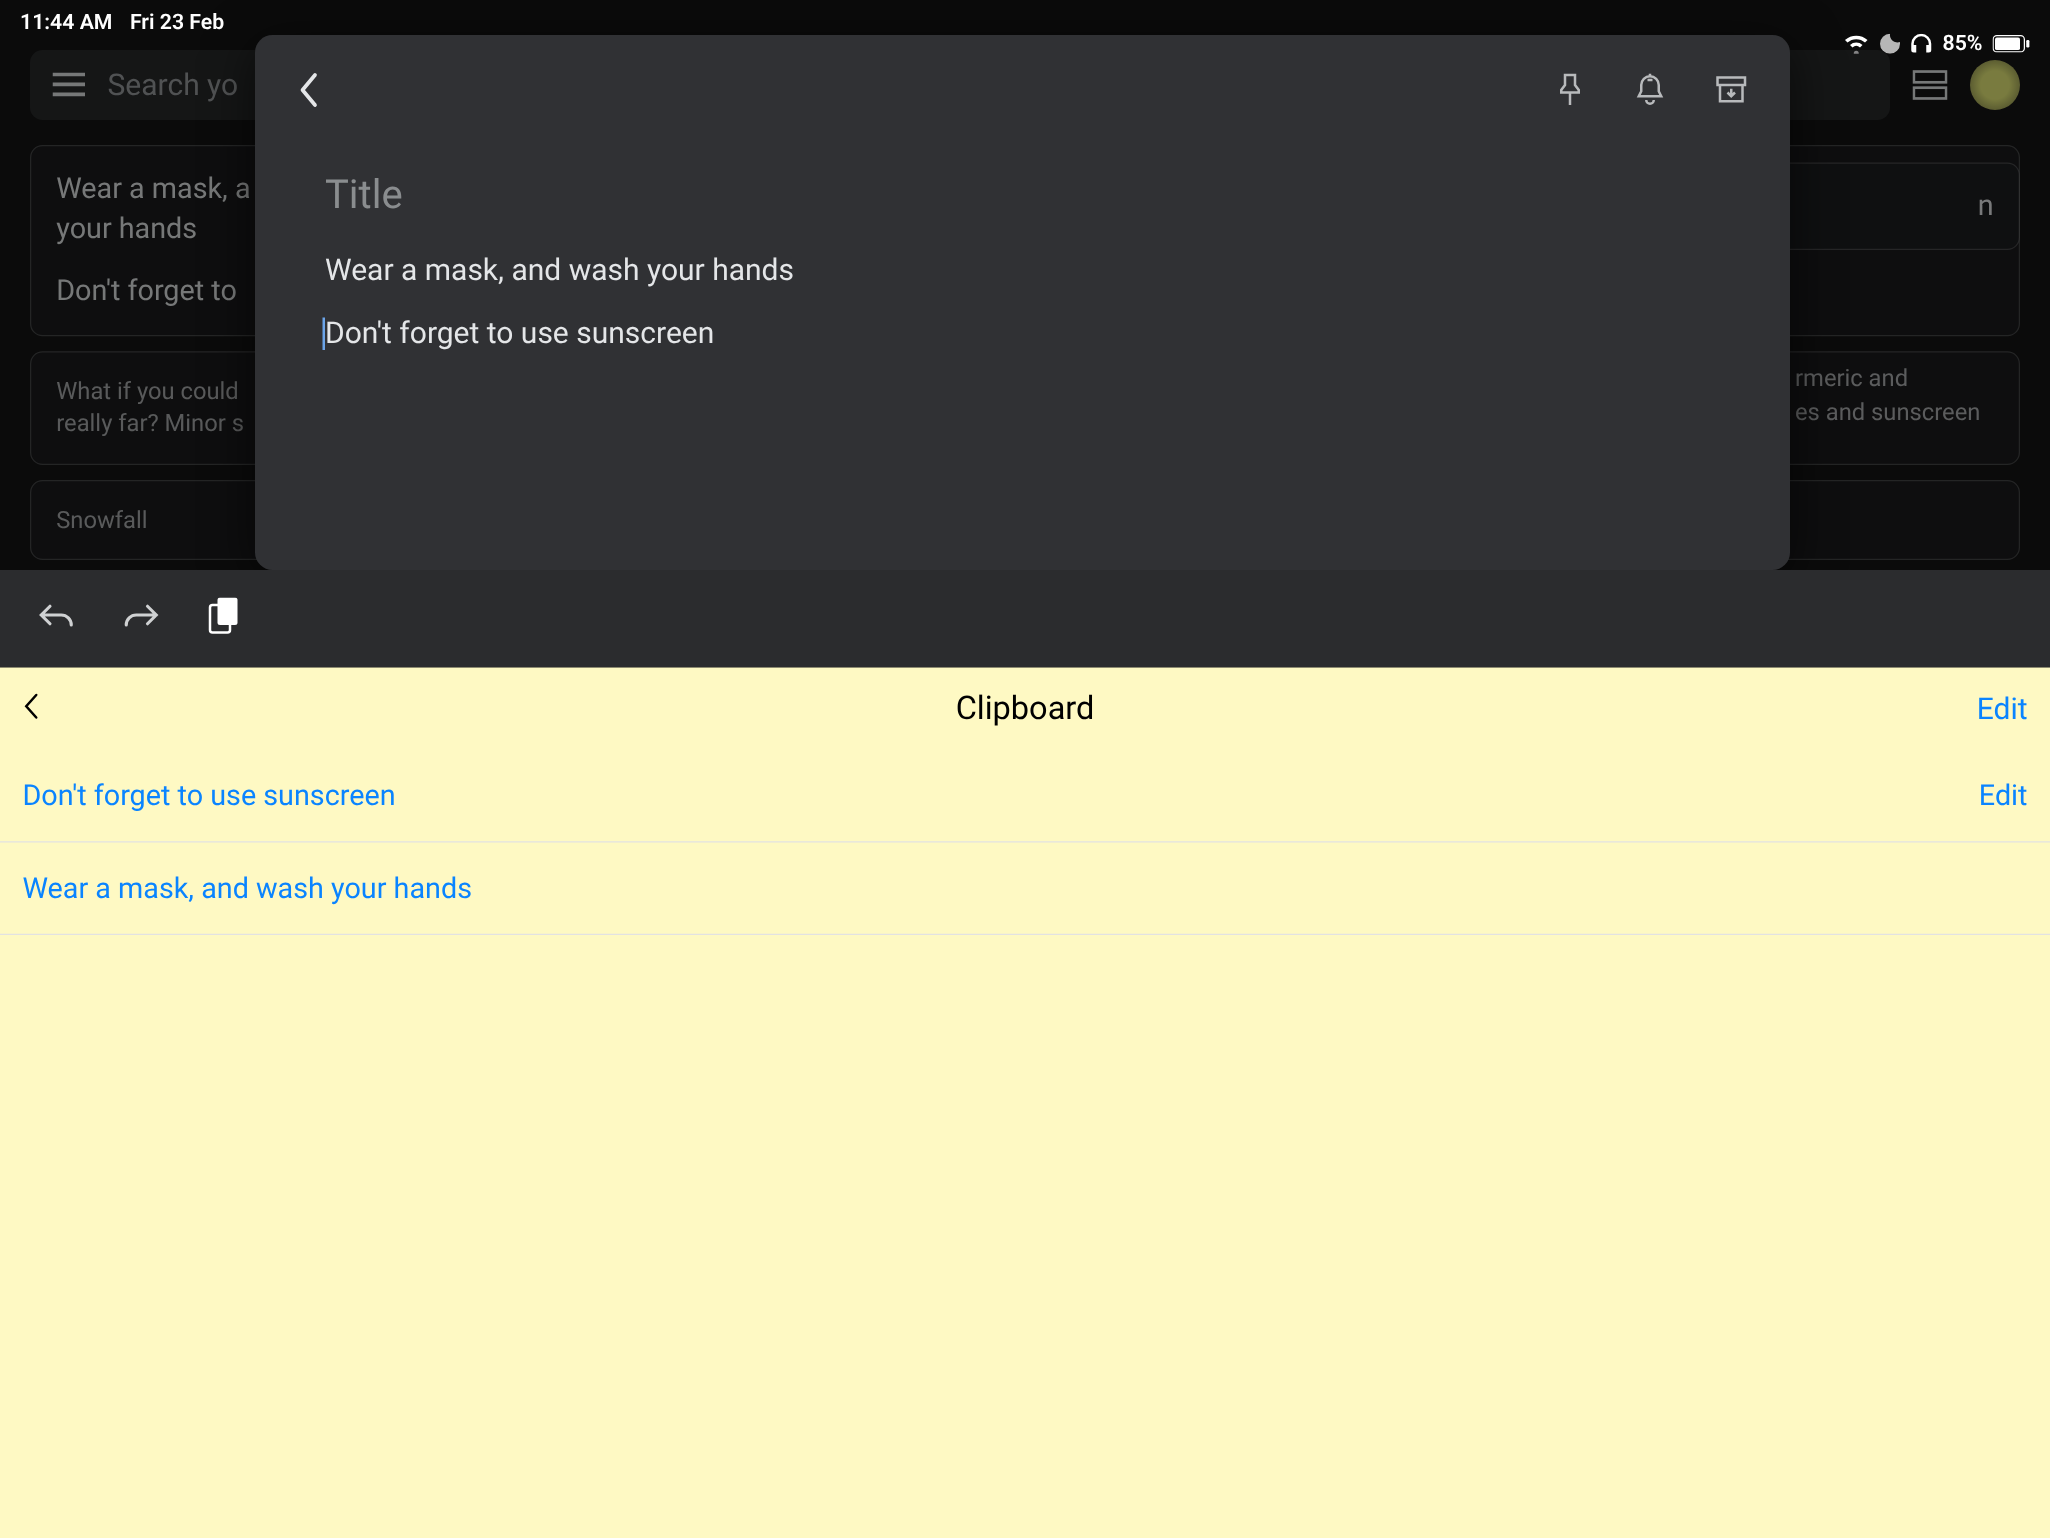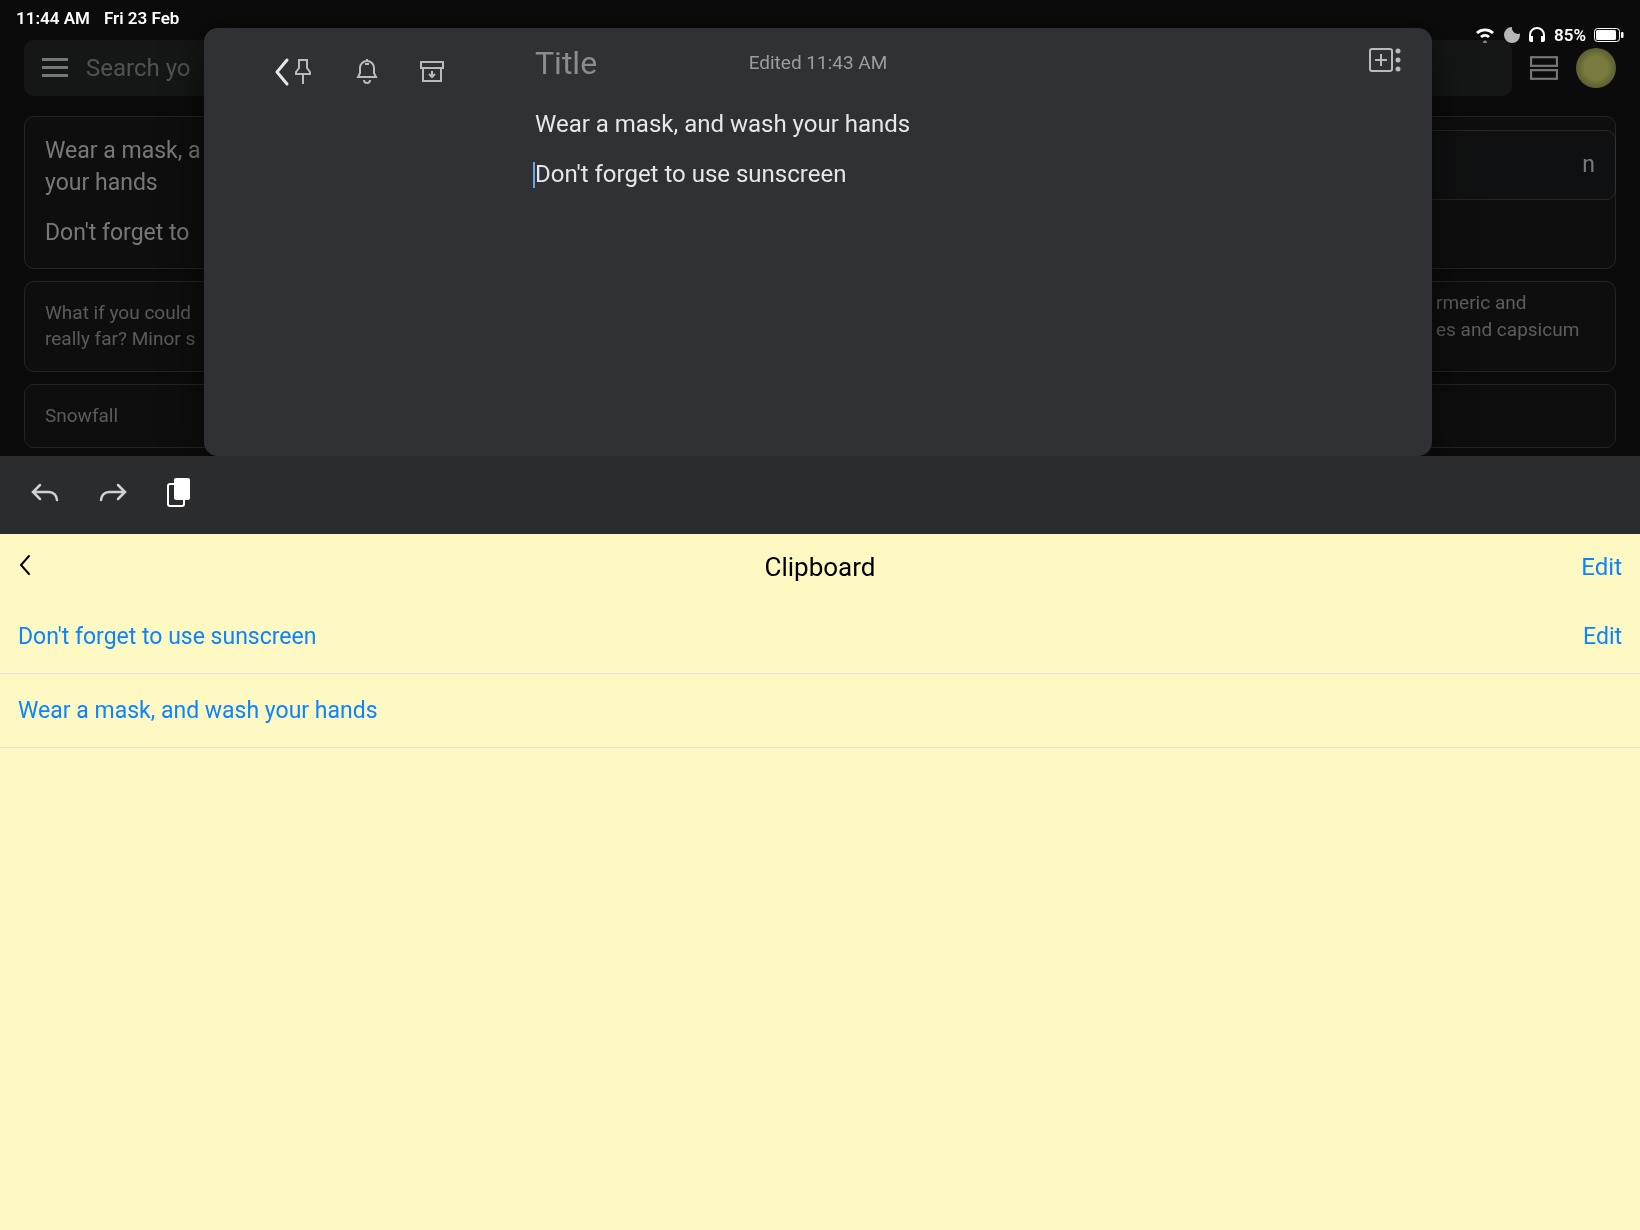--- a/index.html
+++ b/index.html
@@ -19,21 +19,21 @@
 .avatar { width: 40px; height: 40px; border-radius: 50%; background: radial-gradient(circle, #d4d86a 40%, #6a6b3a); }
 
 
 .bg-notes { margin-top: 20px; display: flex; flex-direction: column; gap: 12px; }
 .bg-card { background: #111213; border: 1px solid #3a3b3c; border-radius: 10px; padding: 18px 20px; color: #cfd1d2; font-size: 23px; line-height: 1.4; }
 .bg-card.small { font-size: 19px; color: #9a9c9d; }
 .bg-right-cards { position: absolute; top: 130px; right: 24px; width: 200px; opacity: 0.55; }
 .bg-right-cards .bg-card { margin-bottom: 12px; }
 
 
-.modal { position: absolute; top: 28px; left: 204px; width: 1228px; height: 428px; background: #303134; border-radius: 14px; box-shadow: 0 8px 40px rgba(0,0,0,0.6); display: flex; flex-direction: row; padding-left: 35px; }
+.modal { position: absolute; top: 28px; left: 204px; width: 1228px; height: 428px; background: #303134; border-radius: 14px; box-shadow: 0 8px 40px rgba(0,0,0,0.6); display: flex; flex-direction: column; }
 .modal-header { height: 92px; display: flex; align-items: center; justify-content: space-between; padding: 0 34px; }
 .modal-header-right { display: flex; gap: 40px; align-items: center; }
 .icon-btn { color: #b8babc; cursor: pointer; }
 .modal-body { flex: 1; padding: 16px 56px 0 56px; }
 .title-field { color: #8a8d8f; font-size: 32px; margin-bottom: 28px; }
 .note-line { color: #e4e6e8; font-size: 24px; margin-bottom: 22px; }
 .note-line.cursor { position: relative; }
 .note-line.cursor::before { content: ""; position: absolute; left: -2px; top: 2px; width: 2px; height: 26px; background: #6ba4e8; }
 .modal-footer { height: 68px; display: flex; align-items: center; justify-content: space-between; padding: 0 30px; color: #9a9c9d; font-size: 19px; }
 .modal-footer-center { position: absolute; left: 50%; transform: translateX(-50%); }
@@ -106,21 +106,21 @@
     <div class="bg-card small" style="white-space:pre-line">What if you could
 really far? Minor s</div>
     <div class="bg-card small">Snowfall</div>
   </div>
 </div>
 
 <div class="bg-right-cards">
   <div class="bg-card" style="text-align:right">n</div>
   <div style="height:60px"></div>
   <div class="bg-card small" style="white-space:pre-line;text-align:left;border:none;background:transparent">rmeric and
-es and capsicum</div>
+es and sunscreen</div>
 </div>
 
 <div class="modal">
   <div class="modal-header">
     <div class="icon-btn">
       <svg width="18" height="30" viewBox="0 0 18 30" fill="none" stroke="#e4e6e8" stroke-width="3" stroke-linecap="round" stroke-linejoin="round">
           <path d="M14 3L4 15l10 12"></path>
         </svg>
     </div>
     <div class="modal-header-right">
@@ -139,36 +139,20 @@
             <rect x="2" y="2" width="22" height="6"></rect>
             <path d="M4 8v13h18V8M13 11v6m-3-3l3 3 3-3"></path>
           </svg>
       </div>
     </div>
   </div>
   <div class="modal-body">
     <div class="title-field">Title</div>
     <div class="note-line">Wear a mask, and wash your hands</div>
     <div class="note-line cursor">Don't forget to use sunscreen</div>
-  </div>
-  <div class="modal-footer">
-    <div class="icon-btn">
-      <svg width="26" height="26" viewBox="0 0 26 26" fill="none" stroke="#b8babc" stroke-width="2">
-          <rect x="2" y="2" width="22" height="22" rx="2"></rect>
-          <path d="M13 7v12M7 13h12"></path>
-        </svg>
-    </div>
-    <div class="modal-footer-center">Edited 11:43 AM</div>
-    <div class="icon-btn">
-      <svg width="8" height="26" viewBox="0 0 8 26" fill="#b8babc">
-          <circle cx="4" cy="4" r="2.5"></circle>
-          <circle cx="4" cy="13" r="2.5"></circle>
-          <circle cx="4" cy="22" r="2.5"></circle>
-        </svg>
-    </div>
   </div>
 </div>
 
 <div class="kb-toolbar">
   <div class="icon-btn">
     <svg width="30" height="24" viewBox="0 0 30 24" fill="none" stroke="#cfd1d2" stroke-width="2.5" stroke-linecap="round">
         <path d="M10 4L3 11l7 7M3 11h16a8 8 0 018 8"></path>
       </svg>
   </div>
   <div class="icon-btn">

